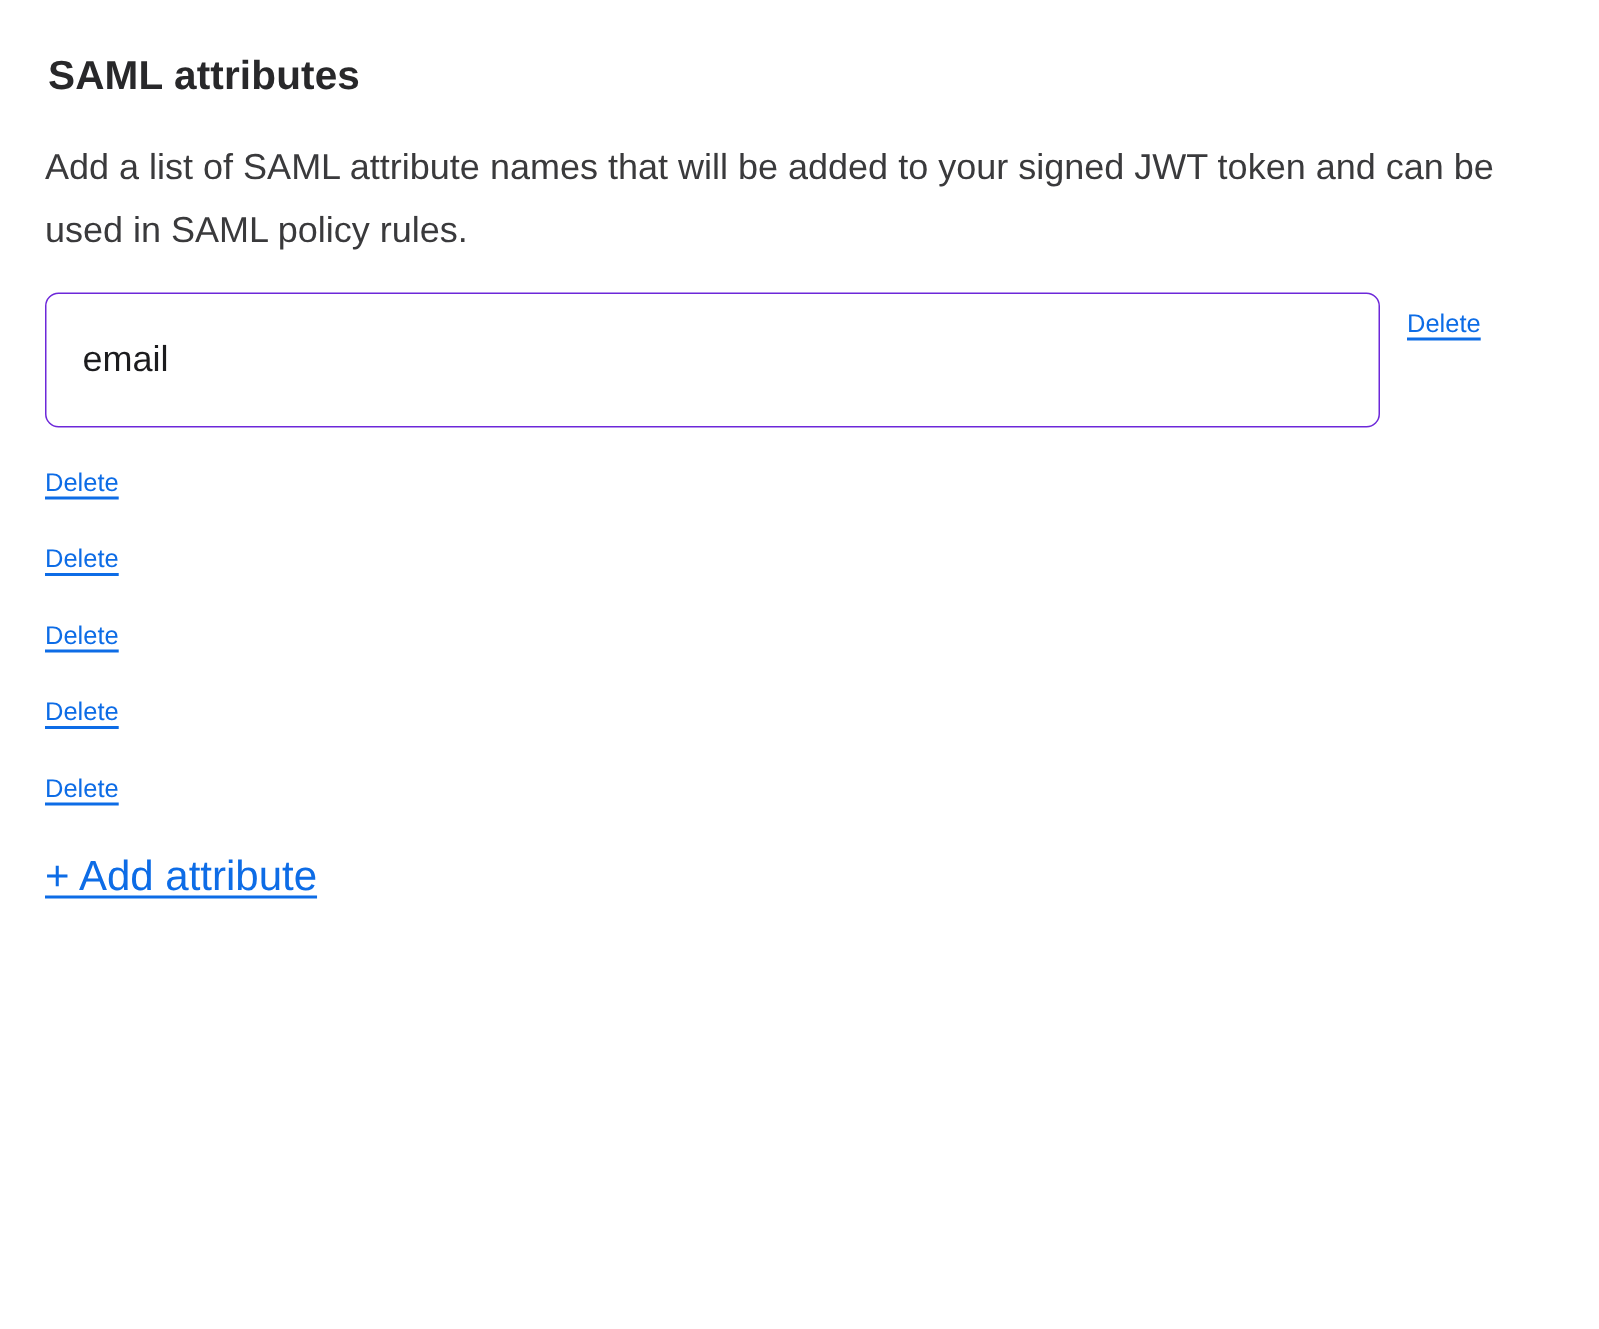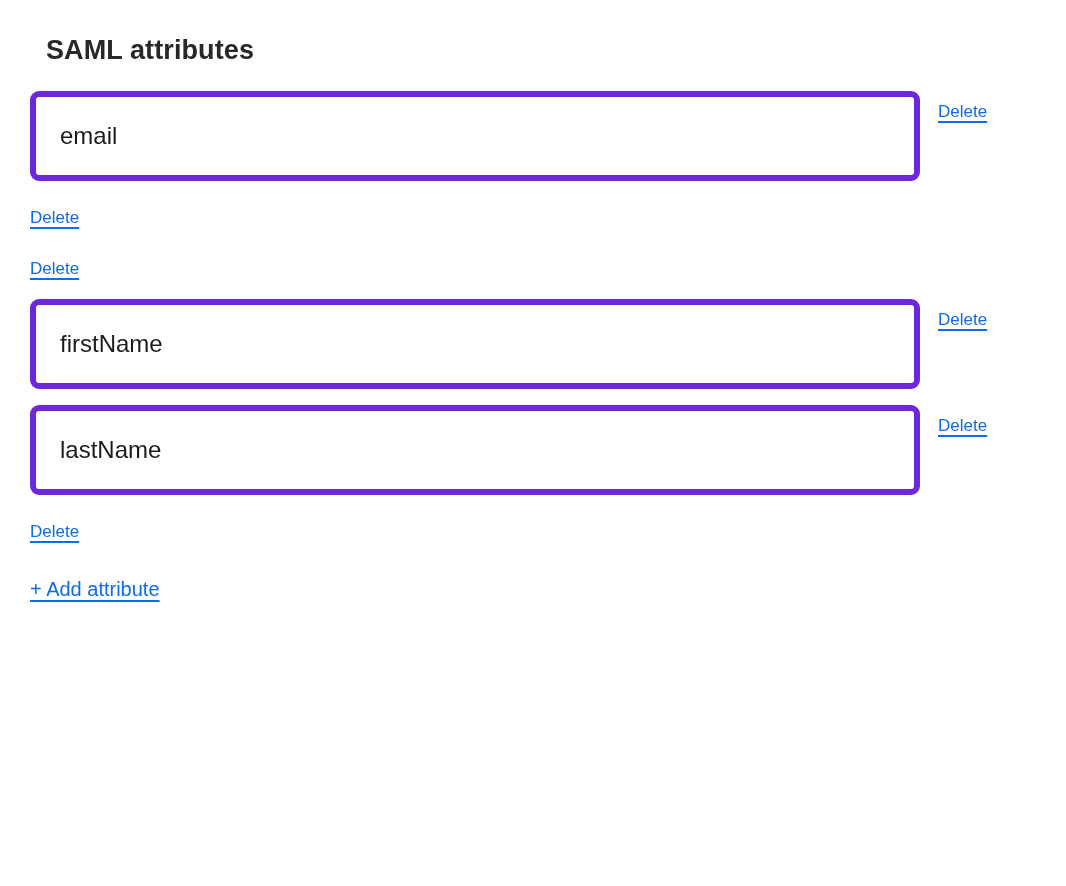--- a/index.html
+++ b/index.html
@@ -12,21 +12,21 @@
     width: 1066px;
     height: 886px;
     font-family: "Liberation Sans", sans-serif;
     color: #1c1c1e;
     overflow: hidden;
   }
   .page {
     padding: 34px 30px 24px 30px;
   }
   h1.section-title {
-    margin: 0 0 24px 16px;
+    margin: 0 0 24px 2px;
     font-size: 27px;
     line-height: 33px;
     font-weight: 700;
     color: #28282a;
     letter-spacing: 0.1px;
   }
   p.section-description {
     margin: 0 0 20px 0;
     max-width: 1000px;
     font-size: 24px;
@@ -37,21 +37,21 @@
   .attr-rows { }
   .attr-row {
     display: flex;
     align-items: flex-start;
     gap: 18px;
     margin-bottom: 16px;
   }
   .attr-input {
     width: 890px;
     height: 90px;
-    border: 6px solid #6d28d9;
+    border: 1px solid #6d28d9;
     border-radius: 9px;
     background: #ffffff;
     font-family: "Liberation Sans", sans-serif;
     font-size: 24px;
     color: #1c1c1e;
     padding: 0 24px;
     outline: none;
   }
   a.link {
     color: #0d6ce6;
@@ -63,54 +63,53 @@
   a.delete-link {
     display: inline-block;
     margin-top: 6px;
     font-size: 17px;
     line-height: 29px;
     white-space: nowrap;
   }
   a.add-link {
     display: inline-block;
     margin-top: 13px;
-    font-size: 20px;
+    font-size: 28px;
     line-height: 29px;
   }
 </style>
 </head>
 <body>
 
 <div class="page">
 
   <h1 class="section-title">SAML attributes</h1>
 
+  <p class="section-description">Add a list of SAML attribute names that will be added to your signed JWT token and can be used in SAML policy rules.</p>
 
   <div class="attr-rows">
 
     <div class="attr-row">
       <input type="text" class="attr-input" value="email" style="">
       <a class="link delete-link">Delete</a>
     </div>
 
     <div class="attr-row">
       <a class="link delete-link">Delete</a>
     </div>
 
     <div class="attr-row">
       <a class="link delete-link">Delete</a>
     </div>
 
     <div class="attr-row">
-      <input type="text" class="attr-input" value="firstName" style="">
       <a class="link delete-link">Delete</a>
     </div>
 
     <div class="attr-row">
-      <input type="text" class="attr-input" value="lastName" style="">
       <a class="link delete-link">Delete</a>
     </div>
 
     <div class="attr-row">
       <a class="link delete-link">Delete</a>
     </div>
 
   </div>
 
   <a class="link add-link">+ Add attribute</a>

